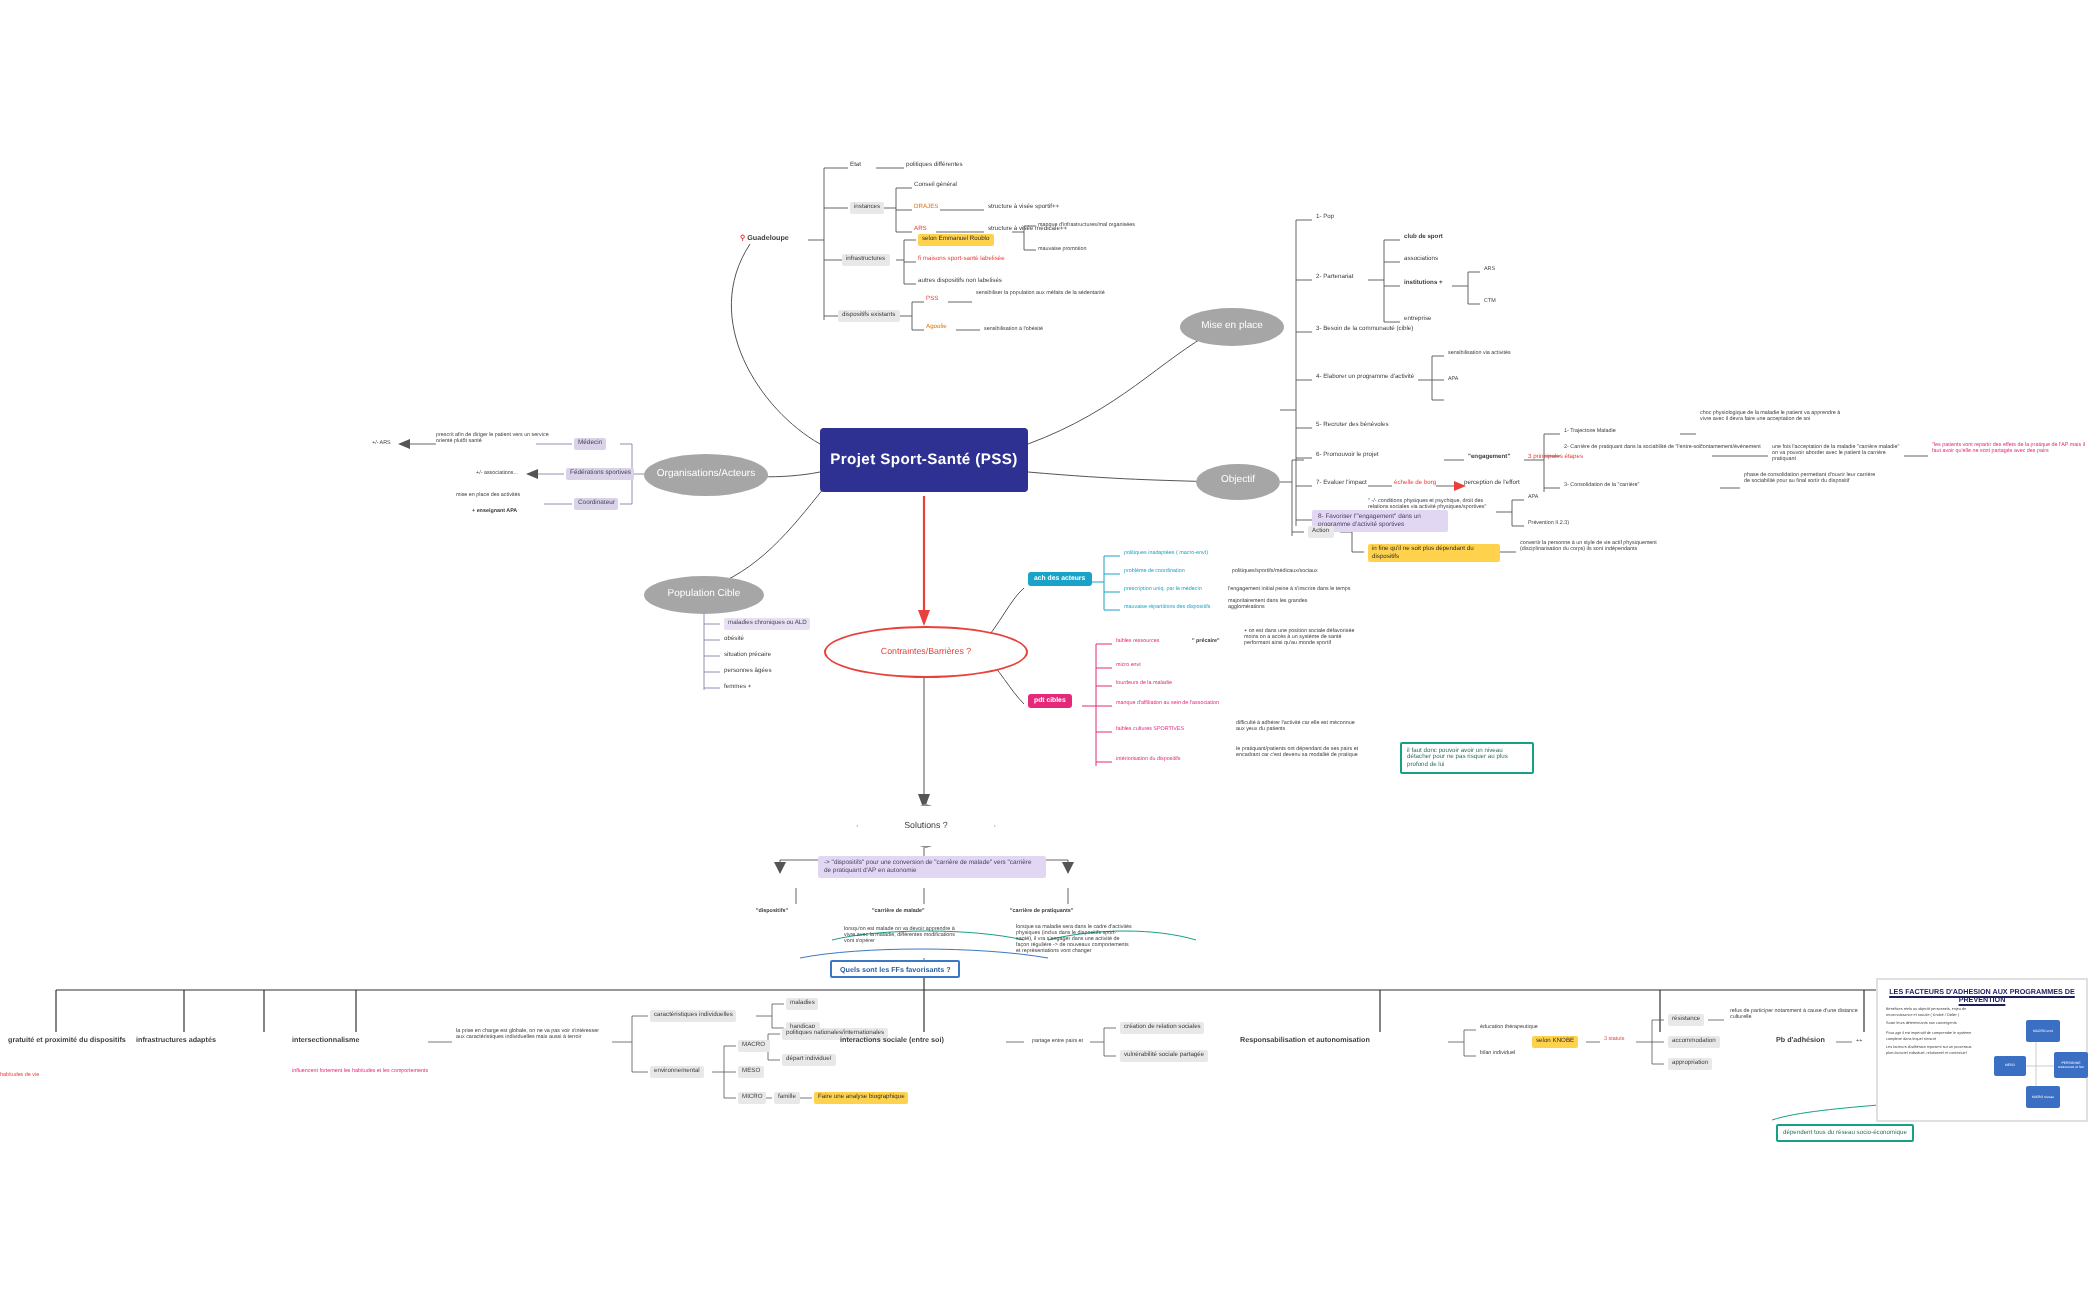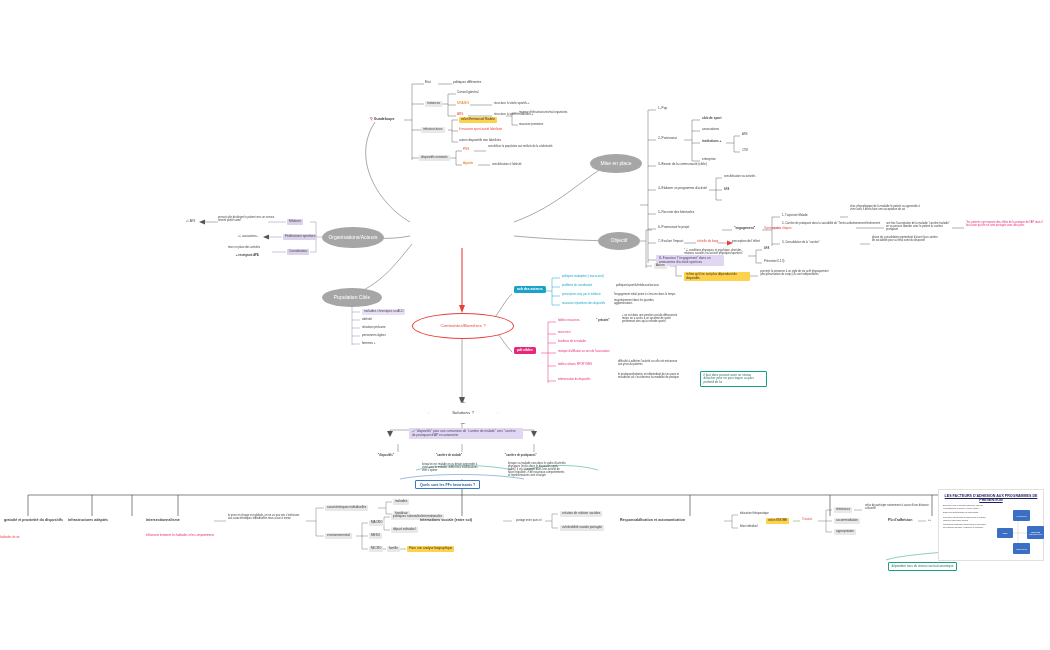--- a/index.html
+++ b/index.html
@@ -318,20 +318,21 @@
       <path d="M854,510 L862,510"></path>
 
       <path d="M918,521 L926,521"></path>
     </g>
 
     <g stroke="#16a085" stroke-width="0.5" fill="none">
       <path d="M886,560 C910,552 978,552 1000,545"></path>
     </g>
   </svg>
 
+  <div class="node central">Projet Sport-Santé (PSS)</div>
 
   <div class="node sm bold" style="left:370px;top:117px;color:#3d3d3d;">
     <span class="red">⚲</span>
     <span>Guadeloupe</span>
   </div>
   <div class="node tiny" style="left:425px;top:81px;">Etat</div>
   <div class="node tiny" style="left:453px;top:81px;">politiques différentes</div>
 
   <div class="node tiny greybox" style="left:425px;top:101px;">instances</div>
   <div class="node tiny" style="left:457px;top:91px;">Conseil général</div>

